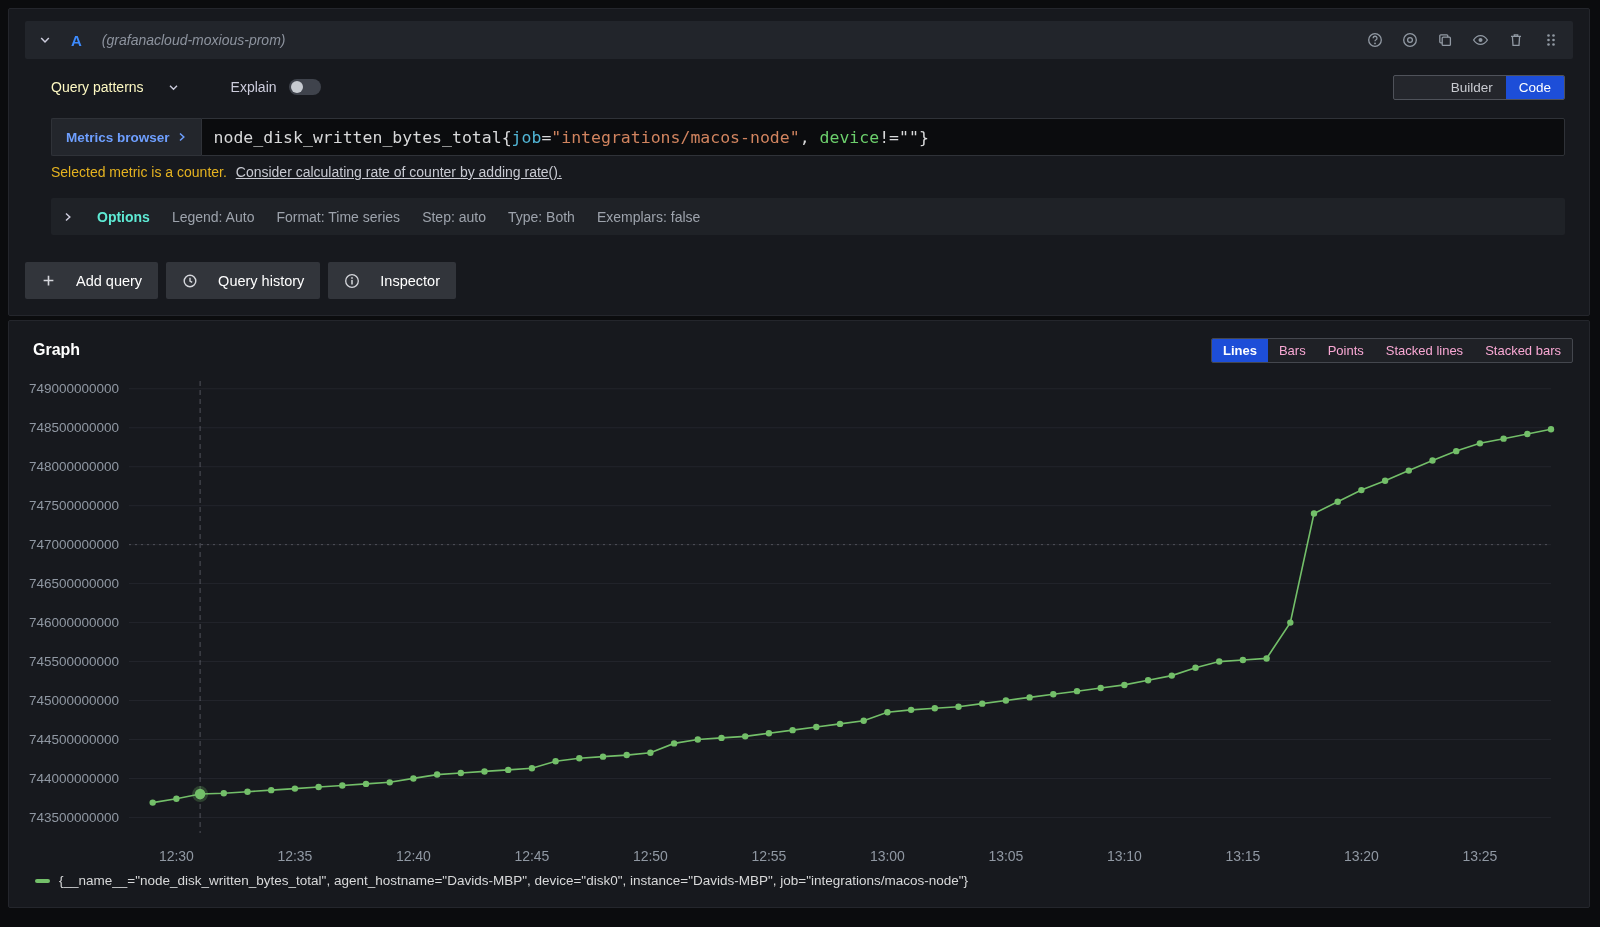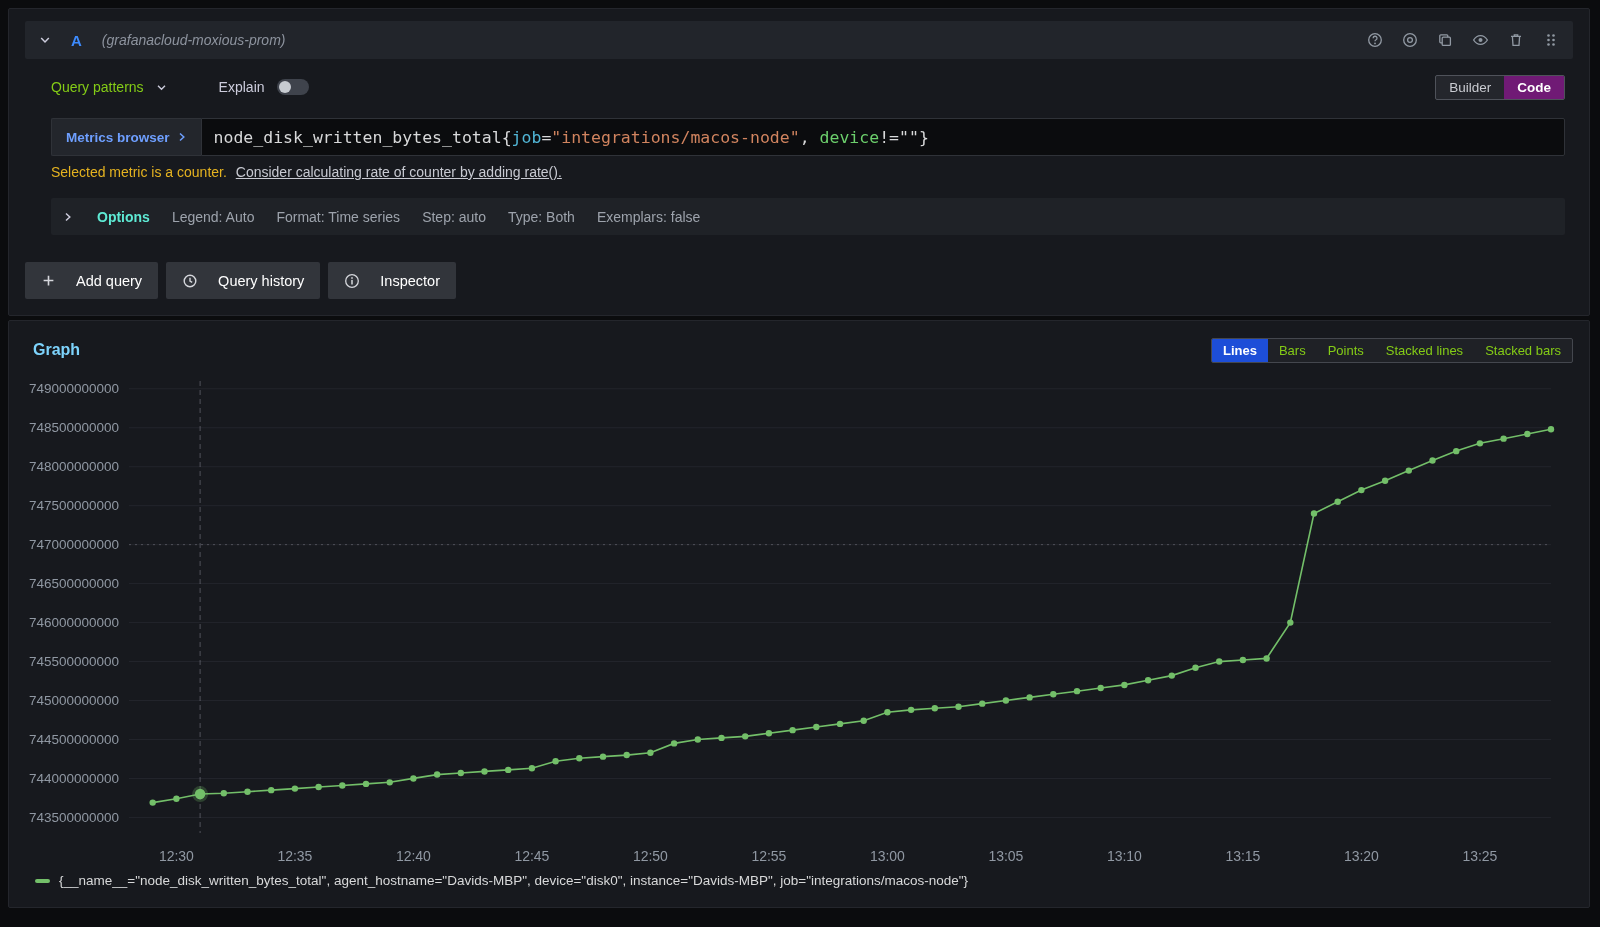--- a/index.html
+++ b/index.html
@@ -32,42 +32,43 @@
   .icon { display: inline-flex; align-items: center; justify-content: center; color: #9199a3; }
   .icon svg { display: block; }
   .q-header .spacer { flex: 1; }
   .ref-id { color: #3d8bfd; font-weight: bold; font-size: 15px; margin-left: 6px; }
   .ds-name { color: #8d939e; font-style: italic; font-size: 14px; margin-left: 6px; }
   .hdr-icons { display: flex; align-items: center; gap: 19px; }
   .hdr-icons .icon { cursor: pointer; }
 
   .q-body { padding: 0 8px 0 26px; }
   .q-toolbar { display: flex; align-items: center; margin-top: 15px; height: 26px; }
-  .qp-dropdown { display: flex; align-items: center; gap: 12px; cursor: pointer; font-size: 14px; color: #84cc16; }
+  .qp-dropdown { display: flex; align-items: center; gap: 24px; cursor: pointer; font-size: 14px; color: #fef9c3; }
   .explain-wrap { display: flex; align-items: center; gap: 12px; margin-left: 52px; font-size: 14px; }
   .toggle {
     width: 32px; height: 16px; border-radius: 9px;
     background: #3f434c; position: relative; cursor: pointer;
   }
   .toggle .knob {
     width: 12px; height: 12px; border-radius: 50%;
     background: #c7cbd1; position: absolute; top: 2px; left: 2px;
   }
   .mode-group {
     margin-left: auto;
     display: flex;
     border: 1px solid #4f525a;
     border-radius: 2px;
     overflow: hidden;
     background: #24262c;
+    padding-left: 44px;
   }
   .mode-item {
     padding: 4px 13px; font-size: 13.5px; color: #c9cbd1; cursor: pointer;
   }
-  .mode-item.active { background: #701a75; color: #ffffff; font-weight: bold; text-align: right; }
+  .mode-item.active { background: #1d4ed8; color: #ffffff; font-weight: normal; text-align: right; }
 
   .q-input-row { display: flex; margin-top: 18px; height: 38px; }
   .mb-btn {
     display: flex; align-items: center; gap: 7px;
     background: #23262c; border: 1px solid #2f3238; border-right: none;
     border-radius: 2px 0 0 2px; padding: 0 14px;
     color: #6e9fff; font-size: 13.5px; font-weight: bold; cursor: pointer;
     white-space: nowrap;
   }
   .query-input {
@@ -99,26 +100,26 @@
     cursor: pointer;
   }
   .action-btn .icon { color: #d5d7dc; }
 
   
   .graph-panel { top: 320px; height: 588px; }
   .g-header {
     display: flex; justify-content: space-between; align-items: center;
     padding: 14px 16px 0 24px; height: 44px;
   }
-  .g-title { font-size: 16px; font-weight: bold; color: #7dd3fc; }
+  .g-title { font-size: 16px; font-weight: bold; color: #ffffff; }
   .viz-group {
     display: flex; border: 1px solid #44474e; border-radius: 2px;
     overflow: hidden; background: #1f2126;
   }
-  .viz-item { padding: 4px 11px; font-size: 13px; color: #84cc16; cursor: pointer; white-space: nowrap; }
+  .viz-item { padding: 4px 11px; font-size: 13px; color: #f9a8d4; cursor: pointer; white-space: nowrap; }
   .viz-item.active { background: #1d4ed8; color: #ffffff; font-weight: bold; }
 
   #chart-svg { display: block; margin: 2px 0 0 8px; }
   .gridline { stroke: rgba(204,204,220,0.07); stroke-width: 1; }
   .cursor-v { stroke: rgba(204,204,220,0.32); stroke-width: 1; stroke-dasharray: 5,4; }
   .cursor-h { stroke: rgba(204,204,220,0.28); stroke-width: 1; stroke-dasharray: 2,4; }
   .ylab { fill: #9098a3; font-size: 13.5px; text-anchor: end; font-family: "Liberation Sans", sans-serif; }
   .xlab { fill: #9098a3; font-size: 14px; text-anchor: middle; font-family: "Liberation Sans", sans-serif; }
   .series-line { fill: none; stroke-width: 1.6; }
   .legend { display: flex; align-items: center; margin: 0 0 0 26px; font-size: 13.5px; color: #d8d9da; cursor: pointer; }

